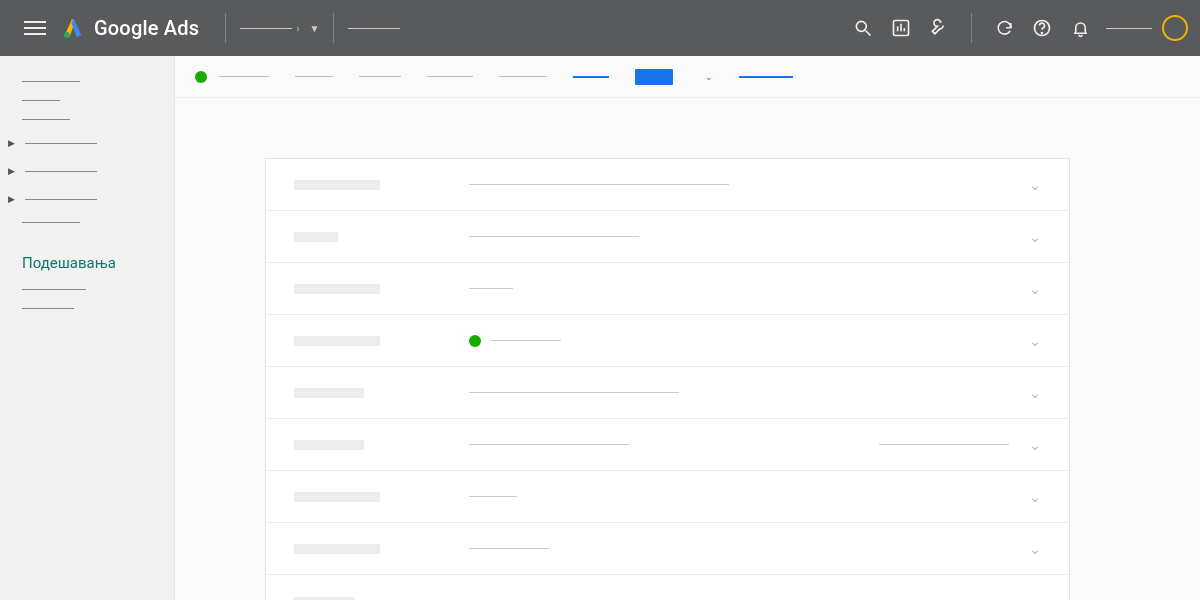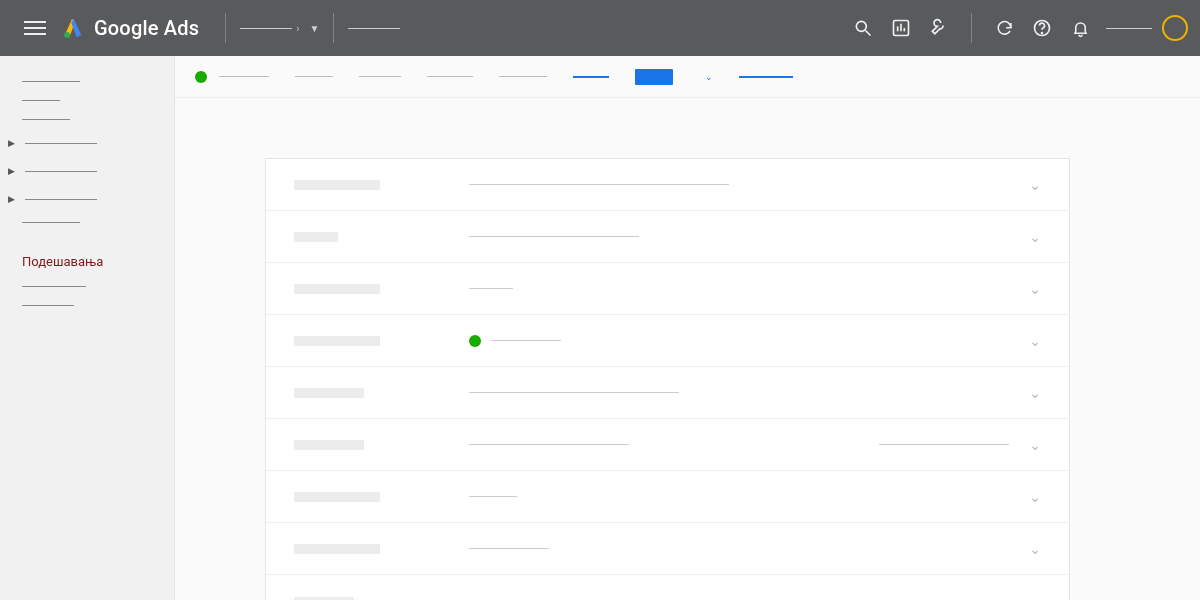--- a/index.html
+++ b/index.html
@@ -30,21 +30,21 @@
   .hicon { width: 20px; height: 20px; color: #eee; cursor: pointer; display: flex; align-items: center; justify-content: center; }
   .header-account { display: flex; align-items: center; gap: 10px; margin-left: 16px; }
   .acct-circle { width: 26px; height: 26px; border: 2px solid #f2b200; border-radius: 50%; }
   
   
   .body-wrap { display: flex; height: calc(600px - 56px); }
   .sidebar { width: 175px; background: #f1f1f1; border-right: 1px solid #e4e4e4; padding: 16px 10px 0 22px; font-size: 12px; color: #555; }
   .sb-item { padding: 9px 0; display: flex; align-items: center; cursor: pointer; }
   .sb-triangle { font-size: 9px; color: #555; margin-right: 10px; margin-left: -14px; }
   .sb-line { height: 1px; background: #888; display: inline-block; }
-  .sb-section-label { font-size: 13px; color: #7f1d1d; padding: 22px 0 8px 0; }
+  .sb-section-label { font-size: 15px; color: #0f766e; padding: 22px 0 8px 0; }
 
   .main { flex: 1; background: #fafafa; overflow: auto; }
   .tabs-row { height: 42px; display: flex; align-items: center; padding: 0 20px; border-bottom: 1px solid #eee; background: #fafafa; gap: 26px; font-size: 12px; }
   .tab-status-dot { width: 12px; height: 12px; border-radius: 50%; background: #1aaa00; margin-right: -14px; }
   .tab { display: flex; align-items: center; cursor: pointer; height: 100%; }
   .tab .line { height: 2px; background: #bbb; display: inline-block; }
   .tab.active .line { background: #1a73e8; }
   .tab.blue-solid { background: #1a73e8; color: #fff; height: 16px; width: 38px; border-radius: 1px; }
   .tab .caret { margin-left: 6px; font-size: 9px; color: #1a73e8; }
   .tab.blue-text .line { background: #1a73e8; }

